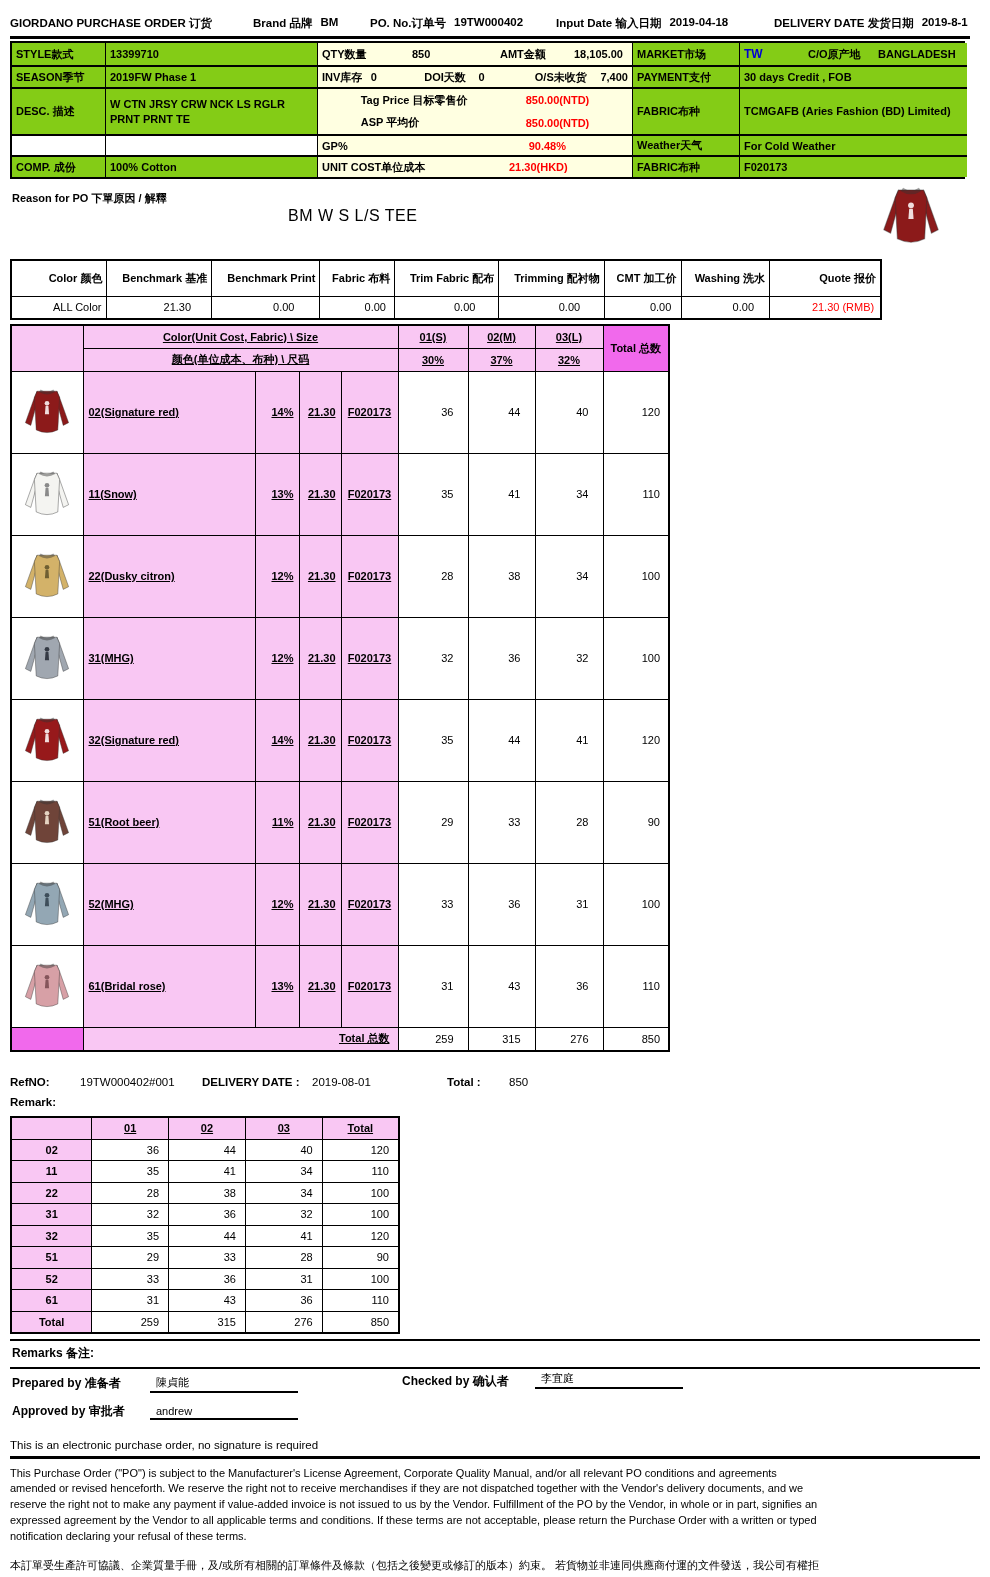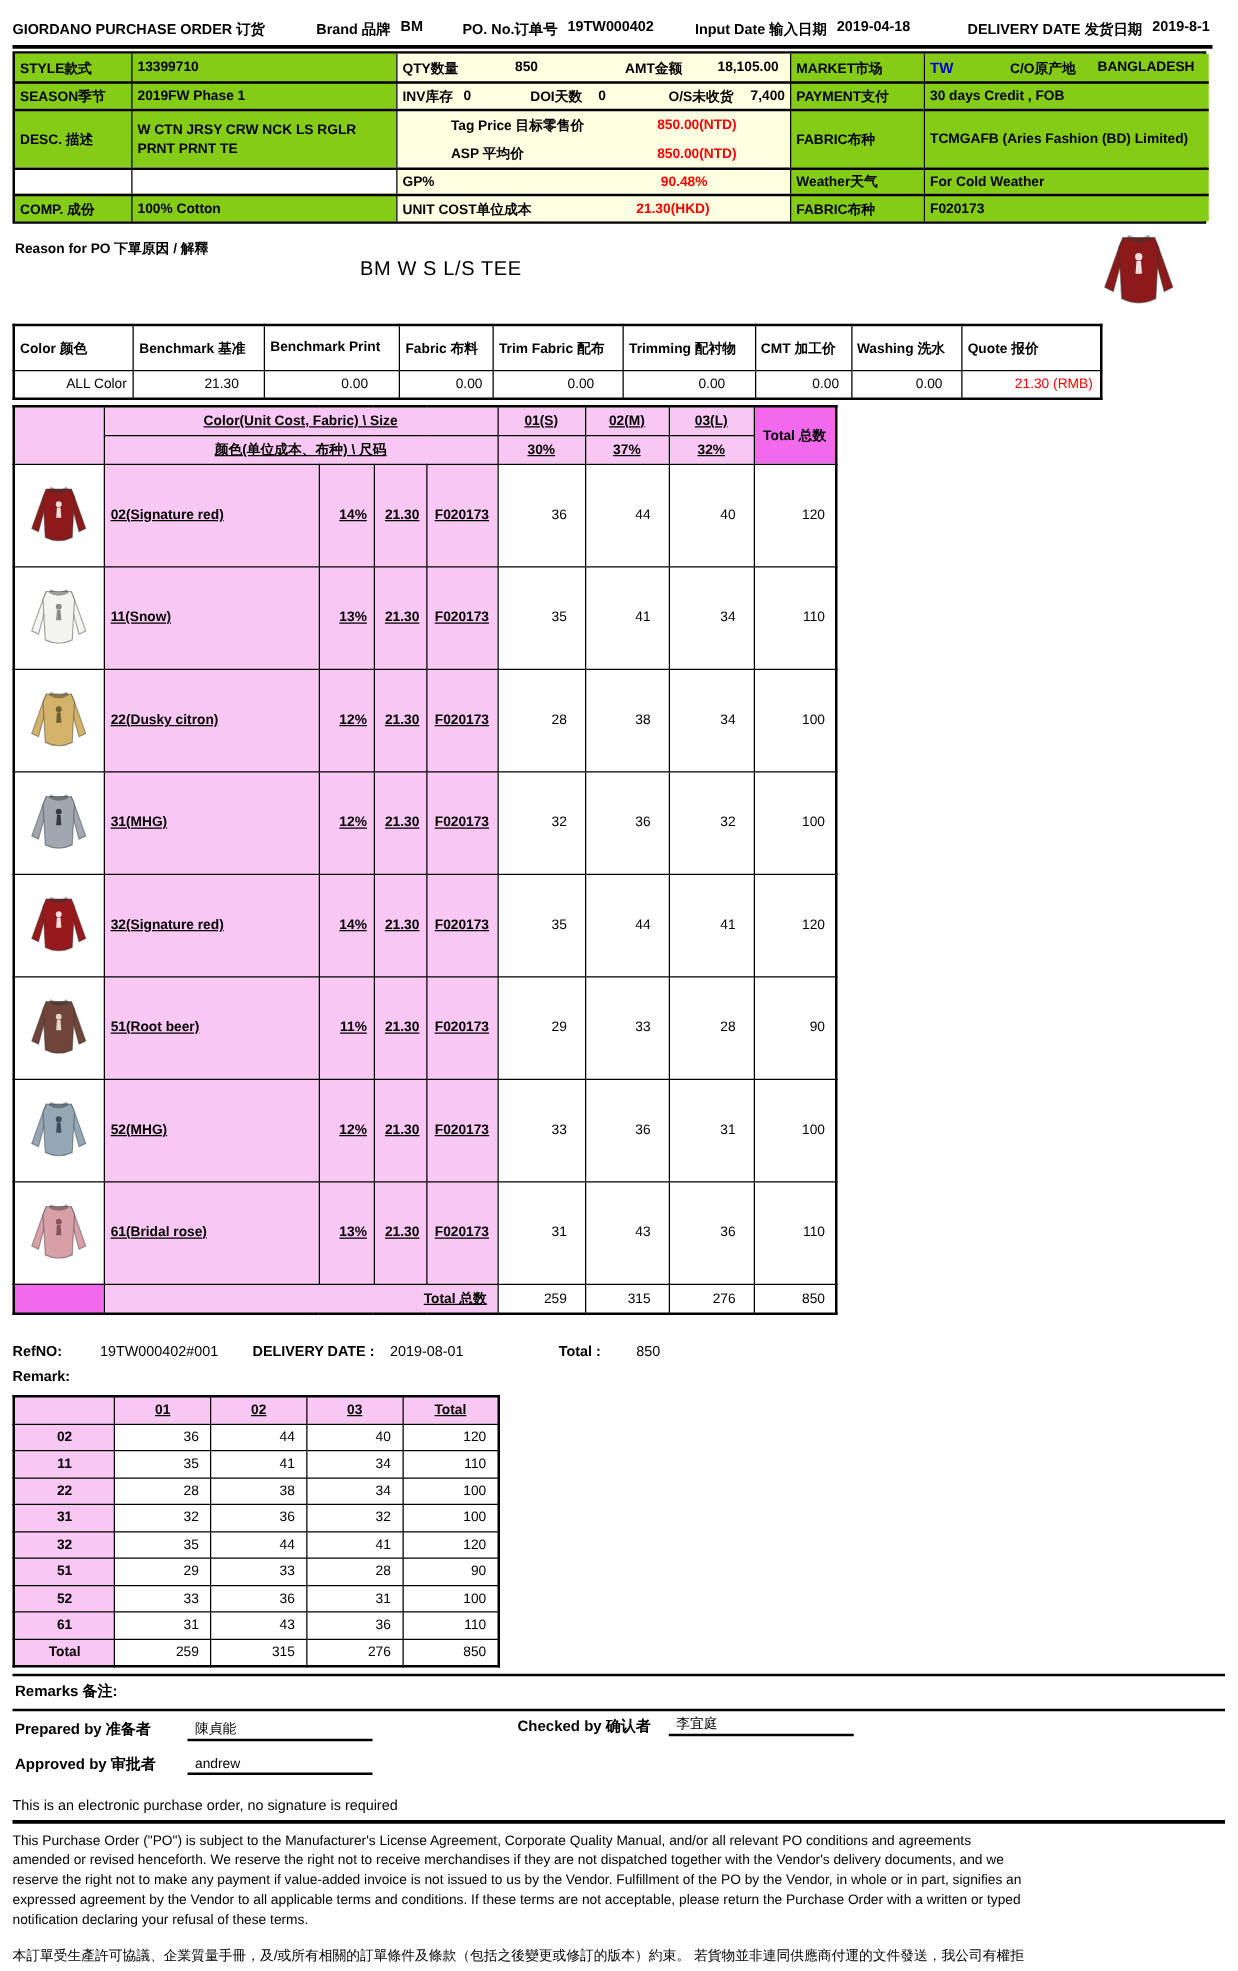--- a/index.html
+++ b/index.html
@@ -44,21 +44,21 @@
   .product-title { position:absolute; left:278px; top:4px; font-weight:normal; font-size:16px; letter-spacing:0.5px;margin-top:20px; }
   .product-img { position:absolute; right:22px; top:-2px; }
 
   
   table { border-collapse:collapse; }
   .btable { border:2px solid #000; margin-top:2px; }
   .btable th, .btable td { border:1px solid #000; }
 
   
   .bench { width:872px; }
-  .bench th { height:36px; font-size:11px; padding:1px 4px; text-align:left; vertical-align:middle; }
+  .bench th { height:36px; font-size:11px; padding:1px 4px; text-align:right; vertical-align:middle; }
   .bench td { height:23px; text-align:center;padding-left:36px; }
 
   
   .order { width:660px; margin-top:4px; }
   .order th, .order td { font-size:11px; }
   .pink { background:#f9c7f3;text-decoration:underline; }
   .mag  { background:#f169ec; }
   .order thead th { height:23px; text-align:center; font-weight:bold; }
   .order td.shirt { background:#fff; text-align:center; vertical-align:middle; }
   .order td.name { padding-left:5px; font-weight:bold; text-align:left; }
@@ -502,21 +502,21 @@
       </tbody>
   </table>
 
   <div class="remarks">
     <span class="b" style="font-size:12px;white-space:nowrap">Remarks 备注:</span>
   </div>
 
   <div class="sig">
     <span class="slabel" style="left:2px;top:2px">Prepared by 准备者</span>
     <span class="sname" style="left:140px;top:2px">陳貞能</span>
-    <span class="slabel" style="left:404px;top:0px">Checked by 确认者</span>
+    <span class="slabel" style="left:392px;top:0px">Checked by 确认者</span>
     <span class="sname" style="left:525px;top:-2px">李宜庭</span>
     <span class="slabel" style="left:2px;top:30px">Approved by 审批者</span>
     <span class="sname" style="left:140px;top:32px">andrew</span>
   </div>
 
   <div class="note">This is an electronic purchase order, no signature is required</div>
   <div class="thickline"></div>
   <p class="legal-en">This Purchase Order ("PO") is subject to the Manufacturer's License Agreement, Corporate Quality Manual, and/or all relevant PO conditions and agreements amended or revised henceforth. We reserve the right not to receive merchandises if they are not dispatched together with the Vendor's delivery documents, and we reserve the right not to make any payment if value-added invoice is not issued to us by the Vendor. Fulfillment of the PO by the Vendor, in whole or in part, signifies an expressed agreement by the Vendor to all applicable terms and conditions. If these terms are not acceptable, please return the Purchase Order with a written or typed notification declaring your refusal of these terms.</p>
   <p class="legal-cn">本訂單受生產許可協議、企業質量手冊，及/或所有相關的訂單條件及條款（包括之後變更或修訂的版本）約束。 若貨物並非連同供應商付運的文件發送，我公司有權拒絕接收貨物；若供應商未能向我公司提供由供應商開具的增值稅發票，我公司有權拒絕支付任何貨款。供應商部分或全部履行本訂單意味著供應商明確同意所有適用的條件及條款。如不接受訂單的條件及條款，請將訂單連同拒絕訂單條件及條款的書面通知查並寄回。</p>
 

